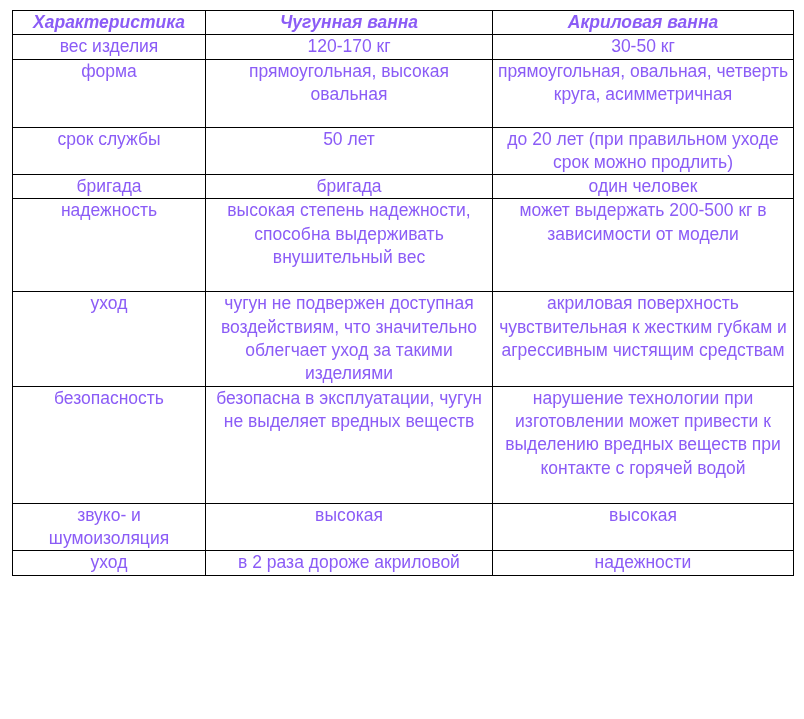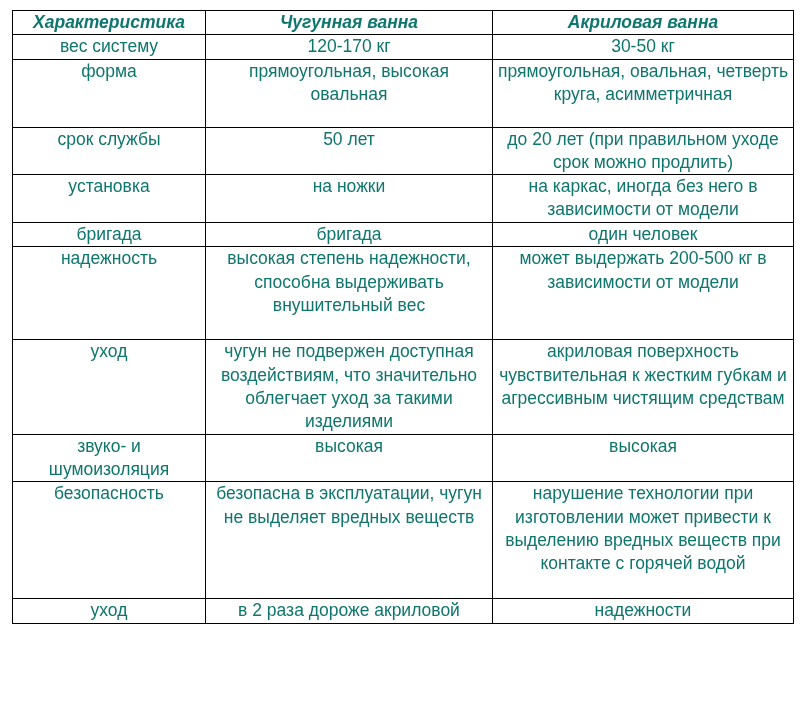--- a/index.html
+++ b/index.html
@@ -3,21 +3,21 @@
   <meta charset="utf-8">
   <style>
     html, body { margin: 0; padding: 0; background: #ffffff; }
     body { width: 804px; height: 719px; position: relative; overflow: hidden; }
     table.cmp {
       position: absolute; left: 12px; top: 10px;
       width: 781px;
       border-collapse: collapse;
       font-family: "Liberation Sans", sans-serif;
       font-size: 17.5px;
-      color: #0f766e;
+      color: #8b5cf6;
       line-height: 23.3px;
       table-layout: fixed;
     }
     table.cmp col.c1 { width: 193px; }
     table.cmp col.c2 { width: 287px; }
     table.cmp col.c3 { width: 301px; }
     table.cmp th, table.cmp td {
       border: 1.4px solid #000;
       text-align: center;
       vertical-align: top;
@@ -39,63 +39,58 @@
     </colgroup>
   <thead>
     <tr>
       <th>Характеристика</th>
       <th>Чугунная ванна</th>
       <th>Акриловая ванна</th>
     </tr>
   </thead>
   <tbody>
     <tr style="height:24px">
-      <td>вес систему</td>
+      <td>вес изделия</td>
       <td>120-170 кг</td>
       <td>30-50 кг</td>
     </tr>
     <tr style="height:68px">
       <td>форма</td>
       <td>прямоугольная, высокая овальная</td>
       <td>прямоугольная, овальная, четверть круга, асимметричная</td>
     </tr>
     <tr style="height:47px">
       <td>срок службы</td>
       <td>50 лет</td>
       <td>до 20 лет (при правильном уходе срок можно продлить)</td>
-    </tr>
-    <tr style="height:48px">
-      <td>установка</td>
-      <td>на ножки</td>
-      <td>на каркас, иногда без него в зависимости от модели</td>
     </tr>
     <tr style="height:24px">
       <td>бригада</td>
       <td>бригада</td>
       <td>один человек</td>
     </tr>
     <tr style="height:93px">
       <td>надежность</td>
       <td>высокая степень надежности, способна выдерживать внушительный вес</td>
       <td>может выдержать 200-500 кг в зависимости от модели</td>
     </tr>
     <tr style="height:93px">
       <td>уход</td>
       <td>чугун не подвержен доступная воздействиям, что значительно облегчает уход за такими изделиями</td>
       <td>акриловая поверхность чувствительная к жестким губкам и агрессивным чистящим средствам</td>
     </tr>
+    <tr style="height:117px">
+      <td>безопасность</td>
+      <td>безопасна в эксплуатации, чугун не выделяет вредных веществ</td>
+      <td>нарушение технологии при изготовлении может привести к выделению вредных веществ при контакте с горячей водой</td>
+    </tr>
     <tr style="height:46px">
       <td>звуко- и шумоизоляция</td>
       <td>высокая</td>
       <td>высокая</td>
-    </tr>
-    <tr style="height:117px">
-      <td>безопасность</td>
-      <td>безопасна в эксплуатации, чугун не выделяет вредных веществ</td>
-      <td>нарушение технологии при изготовлении может привести к выделению вредных веществ при контакте с горячей водой</td>
     </tr>
     <tr style="height:23px">
       <td>уход</td>
       <td>в 2 раза дороже акриловой</td>
       <td>надежности</td>
     </tr>
   </tbody>
 </table>
 
 </body></html>

